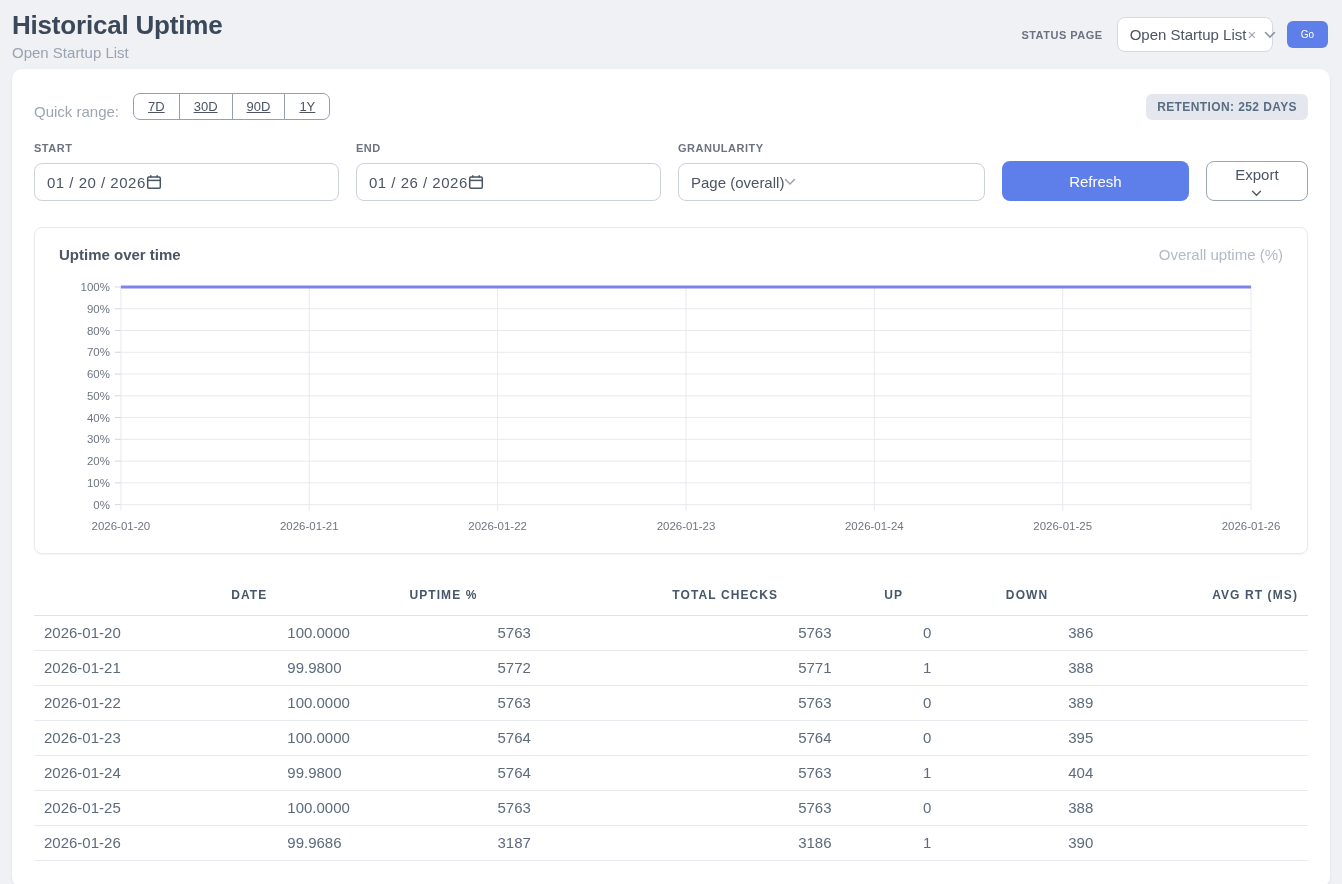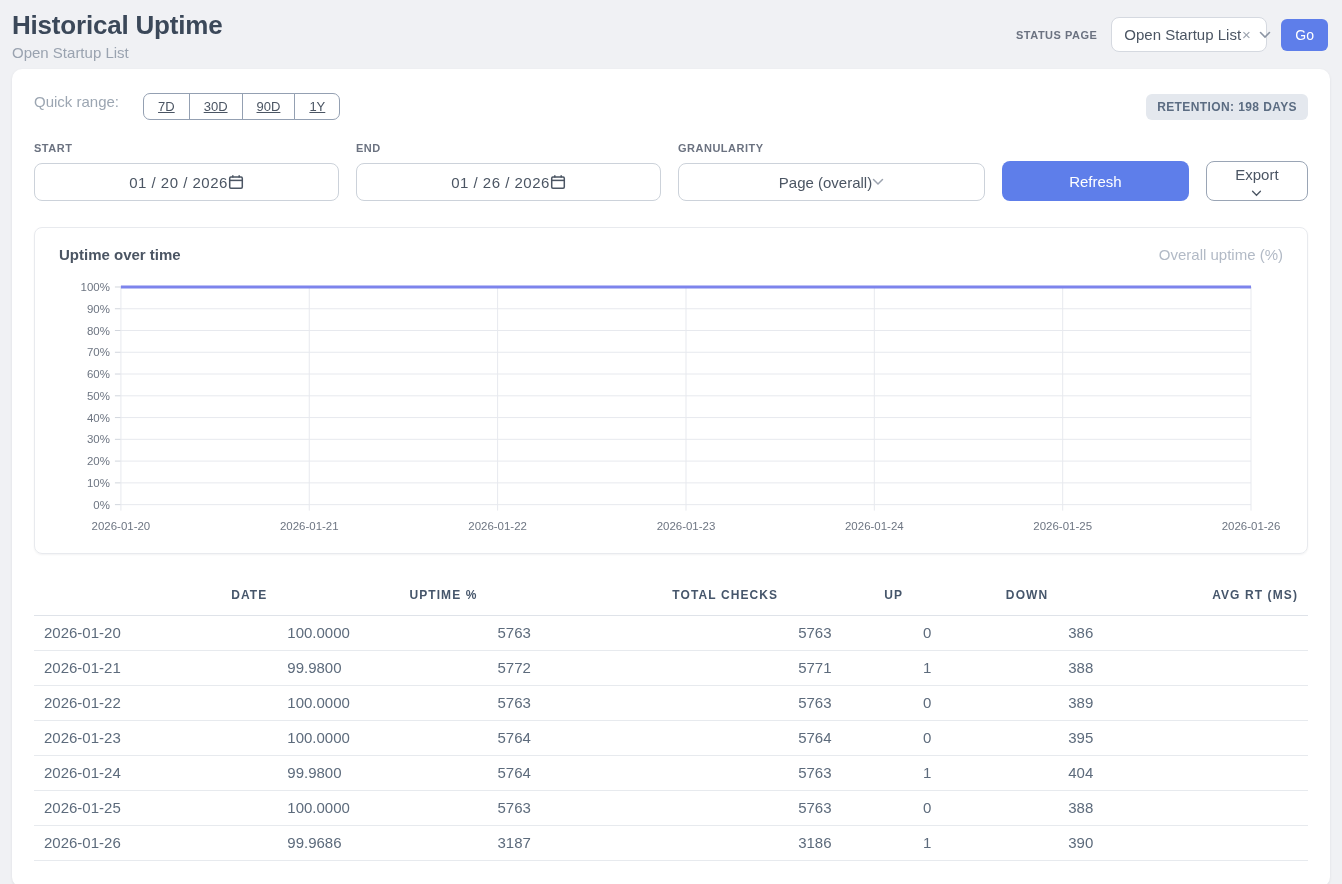--- a/index.html
+++ b/index.html
@@ -22,31 +22,31 @@
   .status-label { font-size: 11px; color: #6b7280; letter-spacing: 0.5px; font-weight: 600; }
   .status-select {
     display: flex; align-items: center; gap: 8px; justify-content: space-between;
     width: 156px; background: #fff; border: 1px solid #d5d9e0; border-radius: 8px;
     padding: 8px 10px 8px 12px; font-size: 15px; color: #4b5563; cursor: pointer;
   }
   .status-select .val { white-space: nowrap; display:flex; align-items:center; }
   .clear-x { color: #9ca3af; font-size: 15px; margin-left: 1px; cursor: pointer; }
   .go-btn {
     background: #5e7eea; color: #fff; border: none; border-radius: 6px;
-    font-size: 14px; padding: 8px 14px; cursor: pointer; font-family: inherit;
+    font-size: 10px; padding: 8px 14px; cursor: pointer; font-family: inherit;
   }
 
   
   .main-card {
     margin: 0 12px; background: #fff; border-radius: 10px;
     box-shadow: 0 1px 3px rgba(16,24,40,.08);
     padding: 24px 22px 26px; min-height: 796px;
   }
   .toolbar-row { display: flex; justify-content: space-between; align-items: center; }
-  .quick-range { display: flex; align-items: flex-start; gap: 24px; }
+  .quick-range { display: flex; align-items: flex-end; gap: 14px; }
   .quick-range-label { font-size: 15px; color: #9ca6b2; }
   .btn-group { display: flex; text-decoration: underline; }
   .btn-group button {
     background: #fff; border: 1px solid #94a0b2; color: #4b5563;
     font-size: 13px; padding: 5px 14px; margin-left: -1px; cursor: pointer;
     font-family: inherit;
   }
   .btn-group button:first-child { border-radius: 7px 0 0 7px; margin-left: 0; }
   .btn-group button:last-child { border-radius: 0 7px 7px 0; }
   .retention-badge {
@@ -55,21 +55,21 @@
   }
 
   
   .filters-row { display: flex; gap: 17px; margin-top: 22px; align-items: flex-end; }
   .field-label {
     display: block; font-size: 11px; color: #6b7280; letter-spacing: 0.5px;
     margin-bottom: 9px; font-weight: 600;
   }
   .control {
     height: 38px; background: #fff; border: 1px solid #ccd2da; border-radius: 8px;
-    display: flex; align-items: center; justify-content: center;
+    display: flex; align-items: center; justify-content: flex-start;
     padding: 0 12px; font-size: 15px; color: #4b5563; cursor: pointer;
   }
   .date-field .control { width: 305px; letter-spacing: 0.5px; }
   .gran-field .control { width: 307px; }
   .refresh-btn {
     margin-left: auto; width: 192px; height: 40px; background: #5e7eea; color: #fff;
     border: none; border-radius: 8px; font-size: 15px; cursor: pointer; font-family: inherit;
   }
   .export-btn {
     width: 105px; height: 40px; background: #fff; border: 1px solid #9aa5b5;
@@ -135,21 +135,21 @@
   <div class="toolbar-row">
     <div class="quick-range">
       <span class="quick-range-label">Quick range:</span>
       <div class="btn-group">
           <button>7D</button>
           <button>30D</button>
           <button>90D</button>
           <button>1Y</button>
         </div>
     </div>
-    <span class="retention-badge">RETENTION: 198 DAYS</span>
+    <span class="retention-badge">RETENTION: 252 DAYS</span>
   </div>
 
   <div class="filters-row">
     <div class="date-field">
       <label class="field-label">START</label>
       <div class="control">
         <span>01 / 20 / 2026</span>
         <svg width="16" height="16" viewBox="0 0 16 16">
             <rect x="1.7" y="3" width="12.6" height="11.3" rx="1.2" fill="none" stroke="#4b5563" stroke-width="1.5"></rect>
             <line x1="1.7" y1="6.4" x2="14.3" y2="6.4" stroke="#4b5563" stroke-width="1.5"></line>

